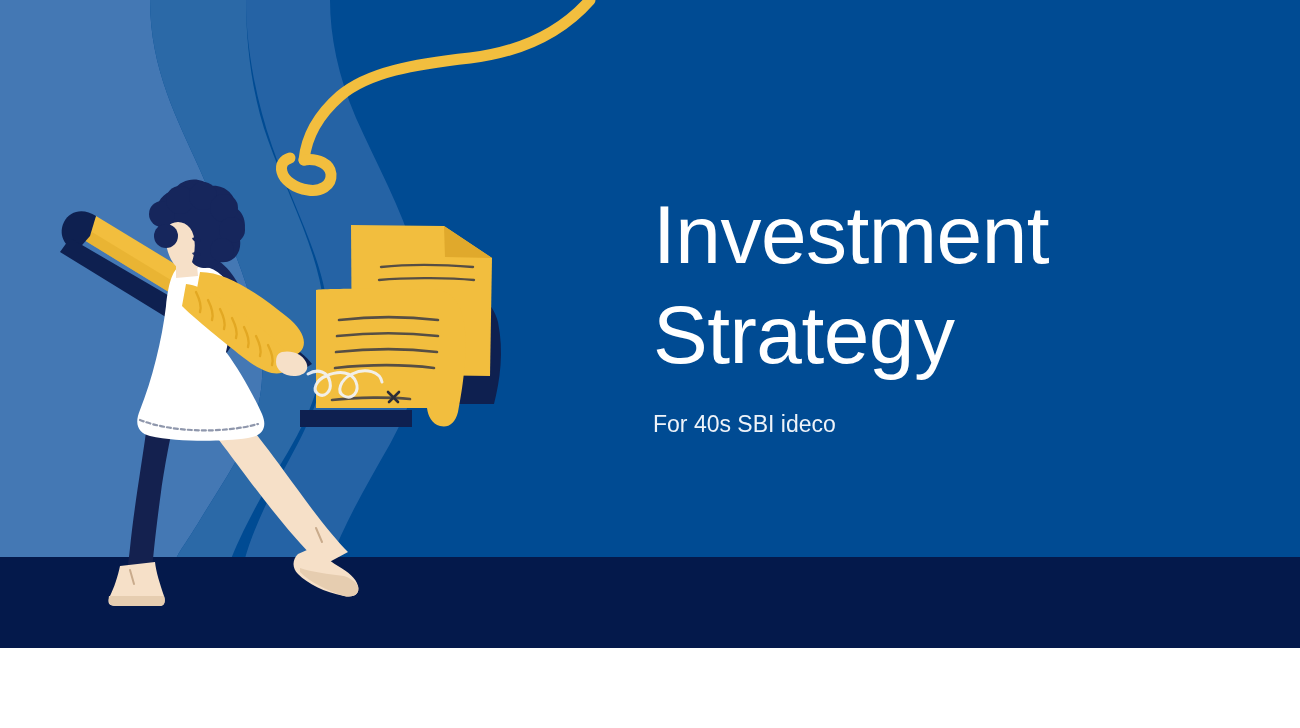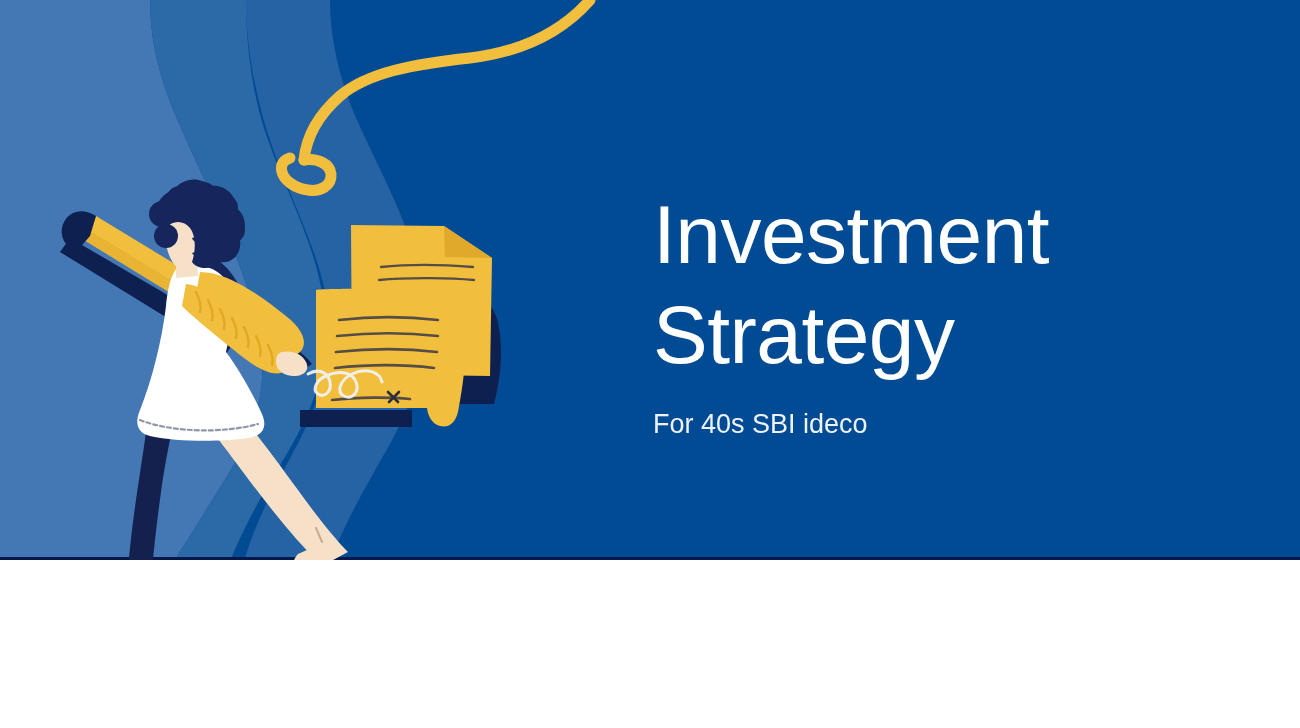--- a/index.html
+++ b/index.html
@@ -7,21 +7,21 @@
     margin: 0;
     padding: 0;
     background: #ffffff;
   }
   body {
     font-family: "Liberation Sans", sans-serif;
   }
   #slide {
     position: relative;
     width: 1300px;
-    height: 560px;
+    height: 648px;
     overflow: hidden;
     background: #004b93;
   }
   #bg-svg, #art-svg {
     position: absolute;
     top: 0;
     left: 0;
     width: 1300px;
     height: 728px;
     display: block;
@@ -40,21 +40,21 @@
     line-height: 100px;
     font-weight: 400;
     letter-spacing: -0.5px;
     white-space: pre-line;
   }
   #subtitle {
     margin: 0;
     padding-top: 24px;
     color: #eef3f9;
     font-family: "Liberation Sans", sans-serif;
-    font-size: 27px;
+    font-size: 23px;
     line-height: 30px;
     font-weight: 400;
   }
 </style>
 </head>
 <body>
 
 <div id="slide">
 
   <svg id="bg-svg" viewBox="0 0 1300 728" preserveAspectRatio="none">

